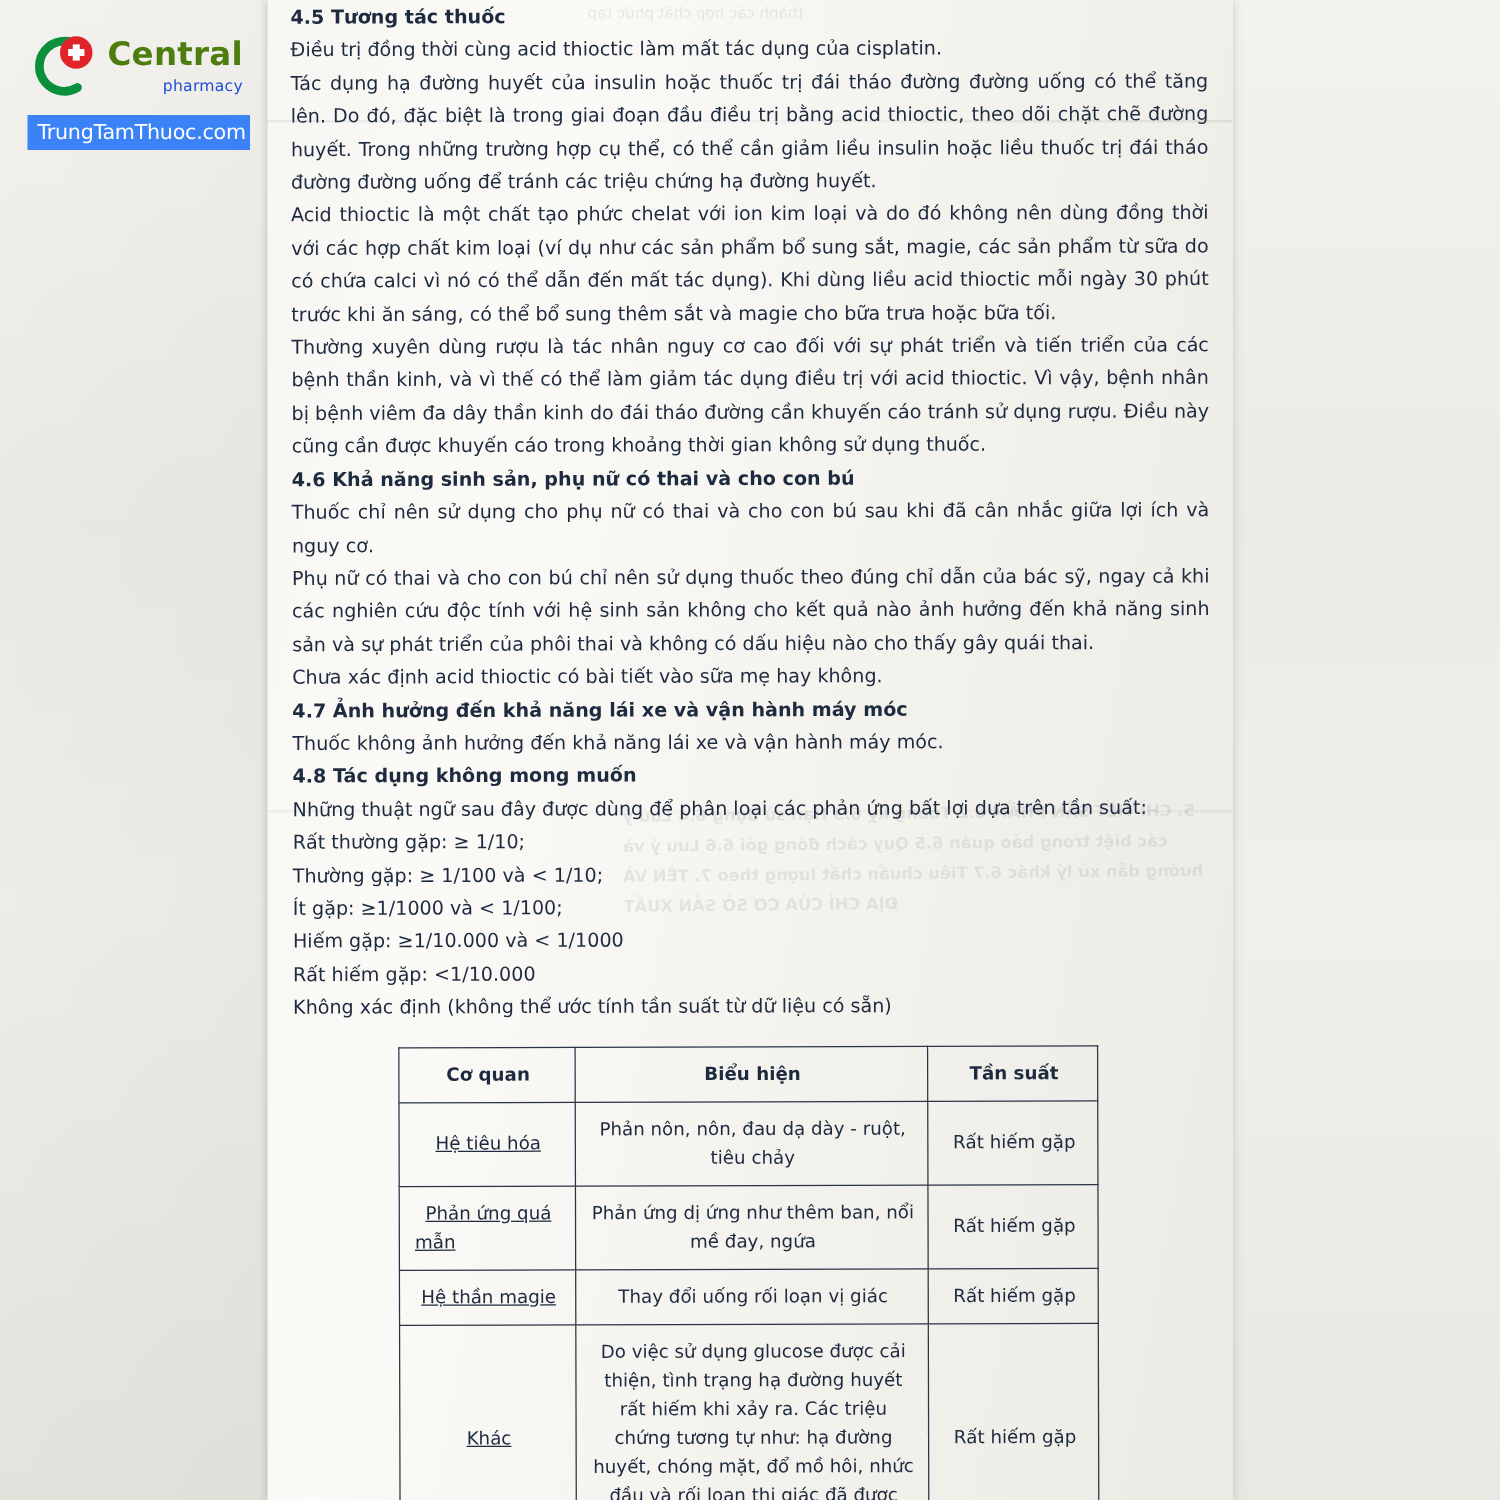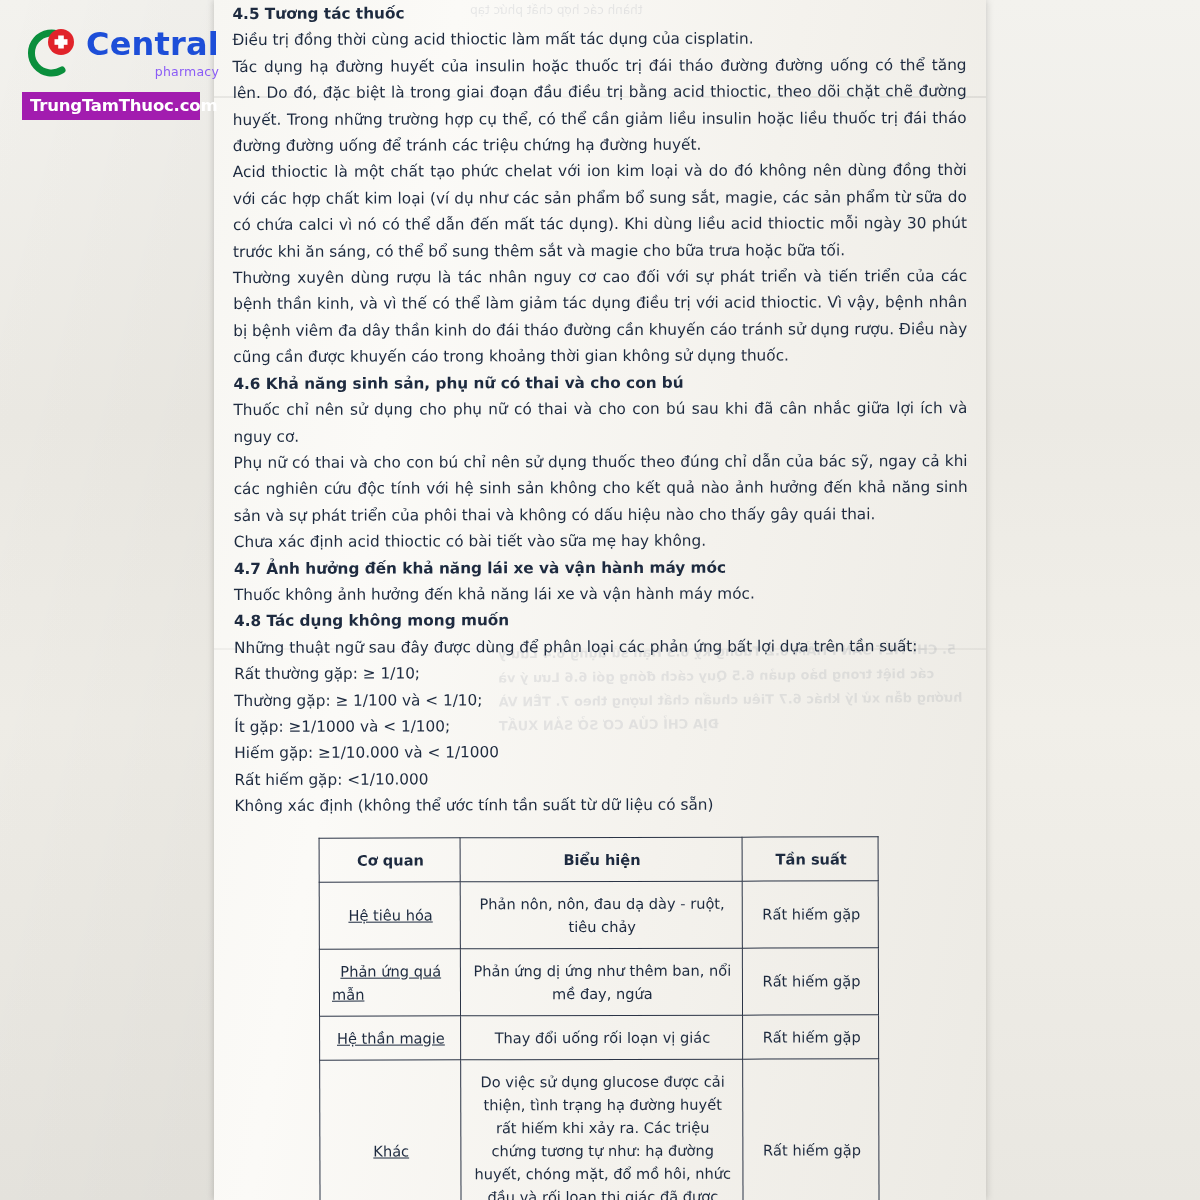--- a/index.html
+++ b/index.html
@@ -71,40 +71,40 @@
   
   .logo-wrap {
     position: absolute;
     left: 22px; top: 24px;
     width: 196px;
   }
   .logo-row { display: flex; align-items: center; }
   .logo-mark { width: 58px; height: 58px; flex: 0 0 58px; position: relative; }
   .logo-text { margin-left: 6px; }
   .logo-name {
-    font-size: 32px;
+    font-size: 26px;
     font-weight: 700;
-    color: #1d4ed8;
+    color: #4d7c0f;
     letter-spacing: .2px;
     line-height: 1;
     font-family: "DejaVu Sans", "Liberation Sans", sans-serif;
   }
   .logo-sub {
     font-size: 12.5px;
-    color: #8b5cf6;
+    color: #1d4ed8;
     text-align: right;
     margin-top: 4px;
     letter-spacing: .2px;
   }
   .logo-bar {
     margin-top: 10px;
-    background: #a21caf;
+    background: #3b82f6;
     color: #fff;
     font-size: 16.5px;
-    font-weight: 700;
+    font-weight: 400;
     padding: 4px 8px 5px 8px;
     width: 178px;
     box-sizing: border-box;
     letter-spacing: -.2px;
   }
   .logo-bar .tt { color: #fff; }
 
   
   .doc {
     position: absolute;

